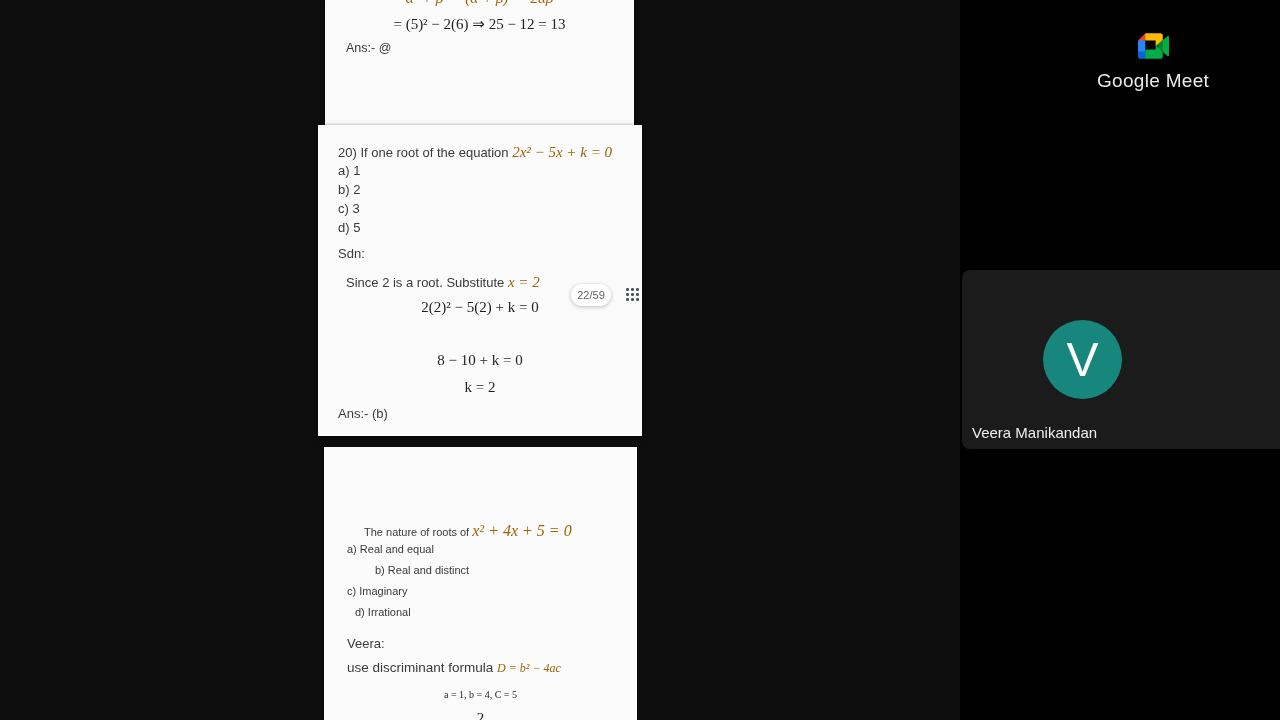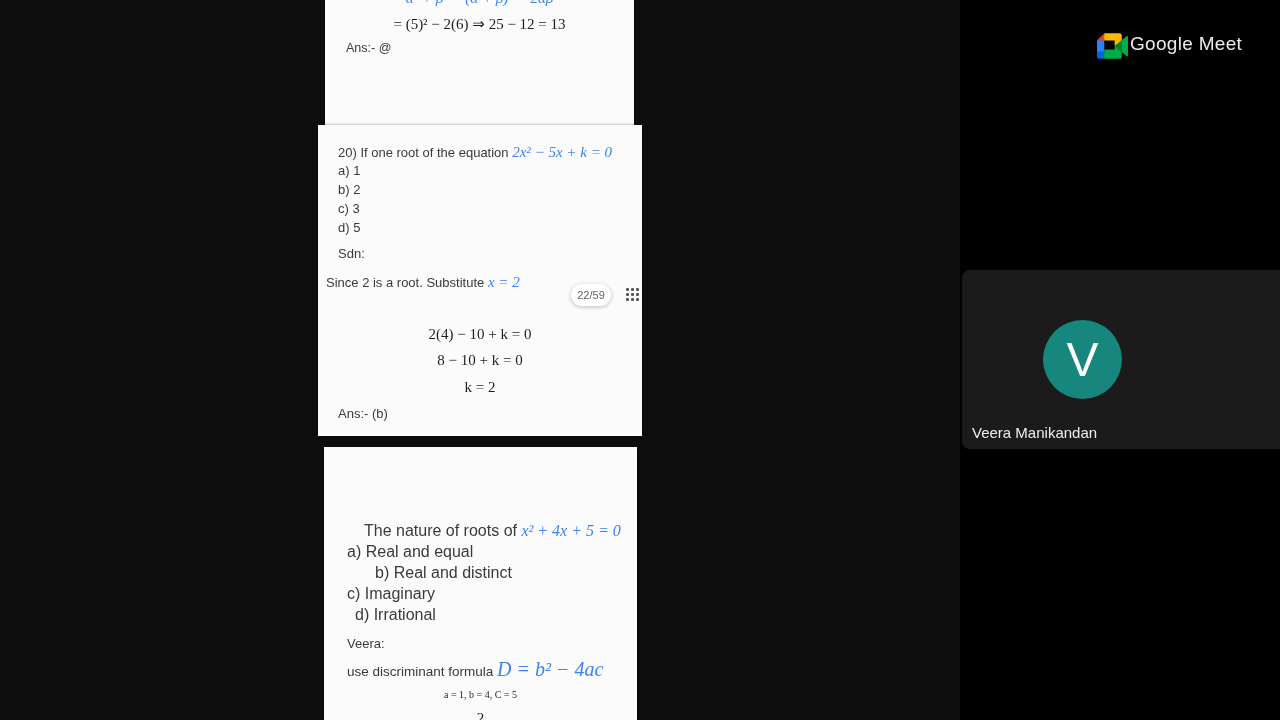--- a/index.html
+++ b/index.html
@@ -15,74 +15,74 @@
   .page{
     position:absolute;background:#fbfbfb;overflow:hidden;
     box-shadow:0 1px 4px rgba(0,0,0,.6);
     color:#333;
   }
   .page1{left:325px;top:0;width:309px;height:148px;}
   .page2{left:318px;top:125px;width:324px;height:311px;}
   .page3{left:324px;top:447px;width:313px;height:400px;}
   .line{position:absolute;white-space:nowrap;}
   .sans{font-family:"Liberation Sans",sans-serif;font-size:13px;color:#3a3a3a;}
-  .math{font-family:"Liberation Serif",serif;font-style:italic;font-size:15px;color:#3b82f6;}
+  .math{font-family:"Liberation Serif",serif;font-style:italic;font-size:15px;color:#a16207;}
   .eq{font-family:"Liberation Serif",serif;font-size:15px;color:#1f1f1f;}
   .centered{left:0;width:100%;text-align:center;}
   
   .p1-partial{top:-10px;}
   .p1-eq{top:15px;}
   .p1-ans{left:21px;top:41px;font-size:12.5px;}
   
   .p2-q{left:20px;top:143px;}
   .p2-opt0{left:20px;top:163px;}
   .p2-opt1{left:20px;top:182px;}
   .p2-opt2{left:20px;top:201px;}
   .p2-opt3{left:20px;top:220px;}
   .p2-soln{left:20px;top:246px;}
-  .p2-step{left:8px;top:273px;}
+  .p2-step{left:28px;top:273px;}
   .p2-eq0{top:299px;}
   .p2-eq1{top:326px;}
   .p2-eq2{top:352px;}
   .p2-eq3{top:379px;text-align:center;}
   .p2-ans{left:20px;top:406px;}
   .page2 .line{transform:translateY(-125px);} 
   
   .page2 .line{transform:none;}
   .p2-q{top:18px;}.p2-opt0{top:38px;}.p2-opt1{top:57px;}.p2-opt2{top:76px;}.p2-opt3{top:95px;}
   .p2-soln{top:121px;}.p2-step{top:148px;}
   .p2-eq0{top:174px;}.p2-eq1{top:201px;}.p2-eq2{top:227px;}.p2-eq3{top:254px;}
   .p2-ans{top:281px;}
   
   .p3-q{left:40px;top:75px;}
-  .p3-q .sans,.p3-opt{font-size:16px;}
+  .p3-q .sans,.p3-opt{font-size:11px;}
   .p3-opt0{left:23px;top:96px;}
   .p3-opt1{left:23px;top:117px;padding-left:28px;}
   .p3-opt2{left:23px;top:138px;}
   .p3-opt3{left:23px;top:159px;margin-left:8px;}
   .p3-soln{left:23px;top:189px;}
   .p3-formula{left:23px;top:211px;}
-  .p3-formula .math{font-size:20px;}
+  .p3-formula .math{font-size:12px;}
   .p3-values{top:242px;font-size:10px;}
   .p3-partial{top:263px;font-size:15px;}
   
   .page-pill{
     position:absolute;left:571px;top:284px;width:40px;height:22px;
     background:#fff;border-radius:11px;box-shadow:0 1px 4px rgba(0,0,0,.25);
     font-size:11px;color:#5f6368;display:flex;align-items:center;justify-content:center;text-align:right;
   }
   .grid-btn{
     position:absolute;left:625px;top:287px;width:15px;height:15px;
     display:grid;grid-template-columns:repeat(3,1fr);grid-template-rows:repeat(3,1fr);
   }
   .grid-btn i{width:2.6px;height:2.6px;border-radius:50%;background:#4d5156;margin:auto;}
   
   .brand{
     position:absolute;left:1097px;top:33px;height:28px;
-    display:flex;gap:2px;
+    display:flex;align-items:center;gap:11px;flex-direction:column;
   }
   .brand-text{
     font-size:19px;color:#e8eaed;letter-spacing:.3px;
     font-family:"Liberation Sans",sans-serif;
   }
   .tile{
     position:absolute;left:962px;top:270px;width:318px;height:179px;
     background:#1b1b1b;border-radius:8px 0 0 8px;overflow:hidden;
   }
   .avatar{
@@ -113,21 +113,21 @@
       <span class="sans">20) If one root of the equation </span><span class="math">2x² − 5x + k = 0</span>
     </div>
     <div class="line sans p2-opt0">a) 1</div>
     <div class="line sans p2-opt1">b) 2</div>
     <div class="line sans p2-opt2">c) 3</div>
     <div class="line sans p2-opt3">d) 5</div>
     <div class="line sans p2-soln">Sdn:</div>
     <div class="line p2-step">
       <span class="sans">Since 2 is a root. Substitute </span><span class="math">x = 2</span>
     </div>
-    <div class="line eq centered p2-eq1">2(4) − 10 + k = 0</div>
+    <div class="line eq centered p2-eq0">2(2)² − 5(2) + k = 0</div>
     <div class="line eq centered p2-eq2">8 − 10 + k = 0</div>
     <div class="line eq centered p2-eq3">k = 2</div>
     <div class="line sans p2-ans">Ans:- (b)</div>
   </div>
 
   <div class="page page3">
     <div class="line p3-q">
       <span class="sans">The nature of roots of </span><span class="math" style="font-size:16px">x² + 4x + 5 = 0</span>
     </div>
     <div class="line sans p3-opt p3-opt0">a) Real and equal</div>

